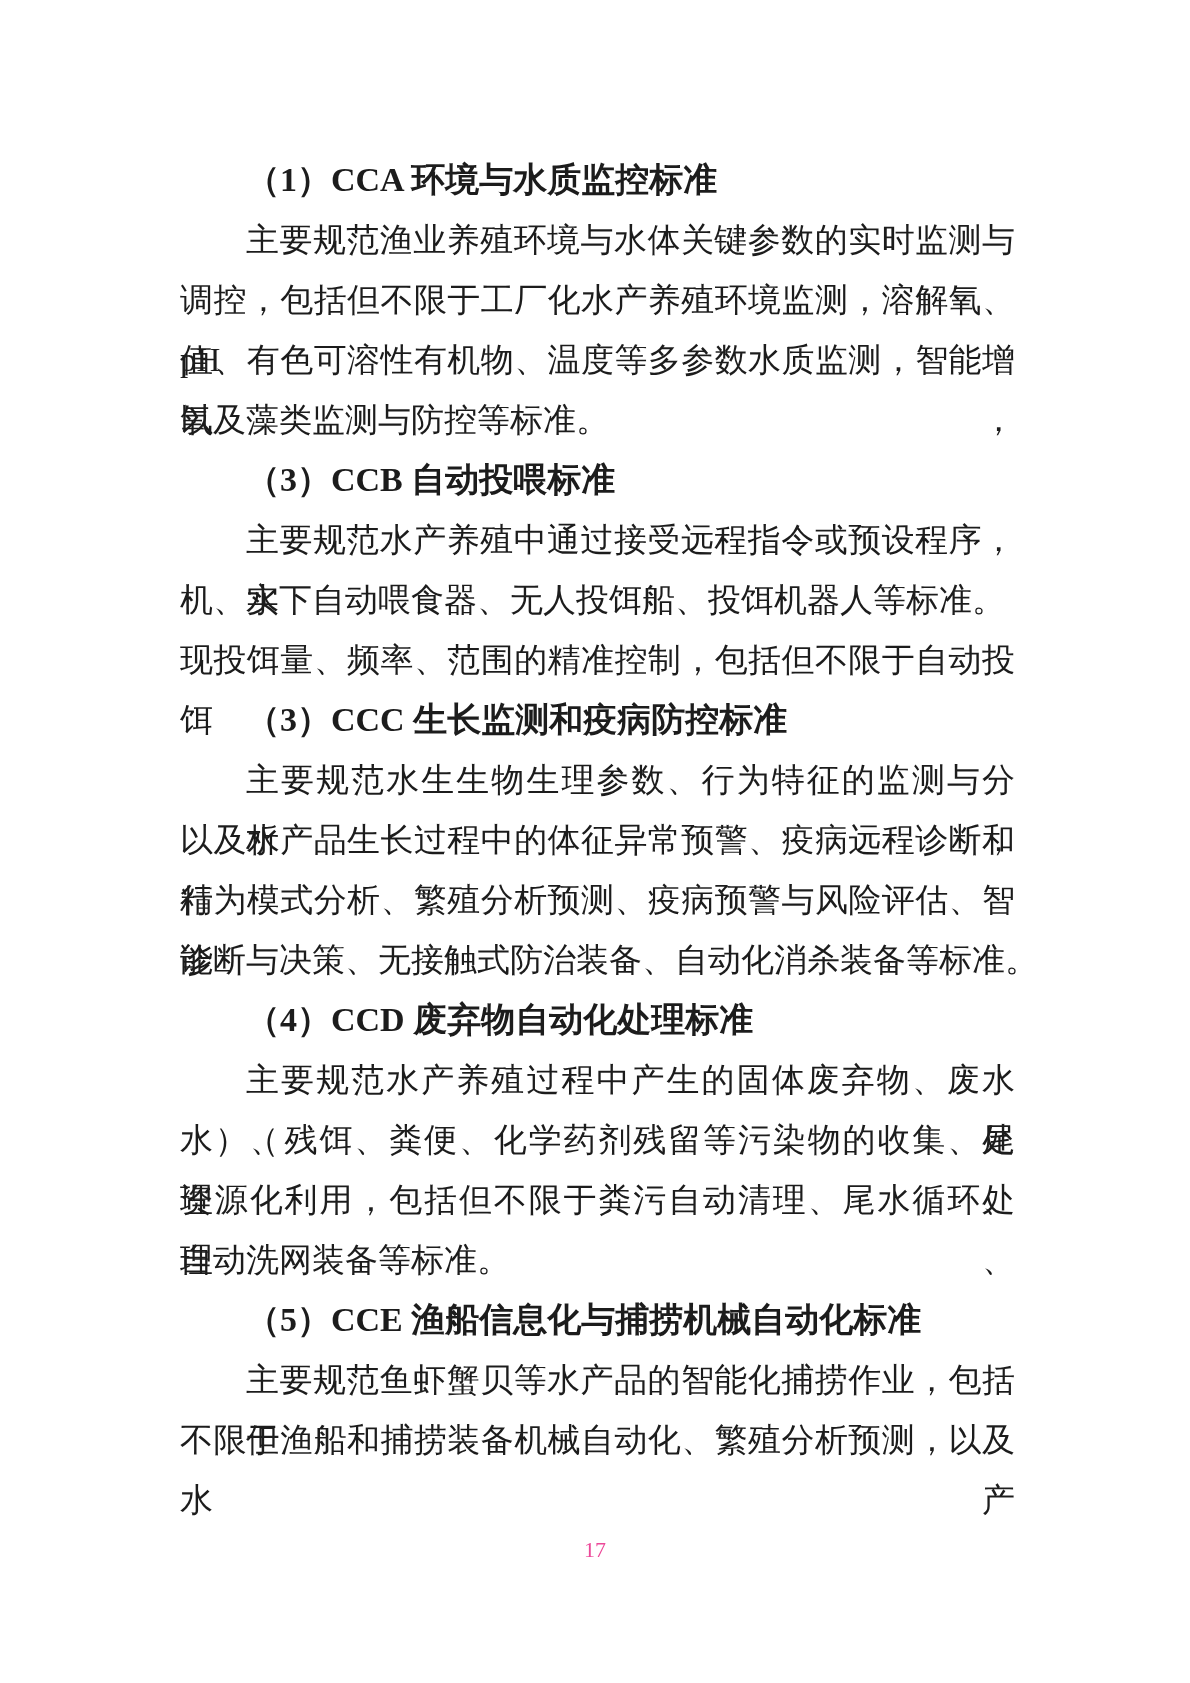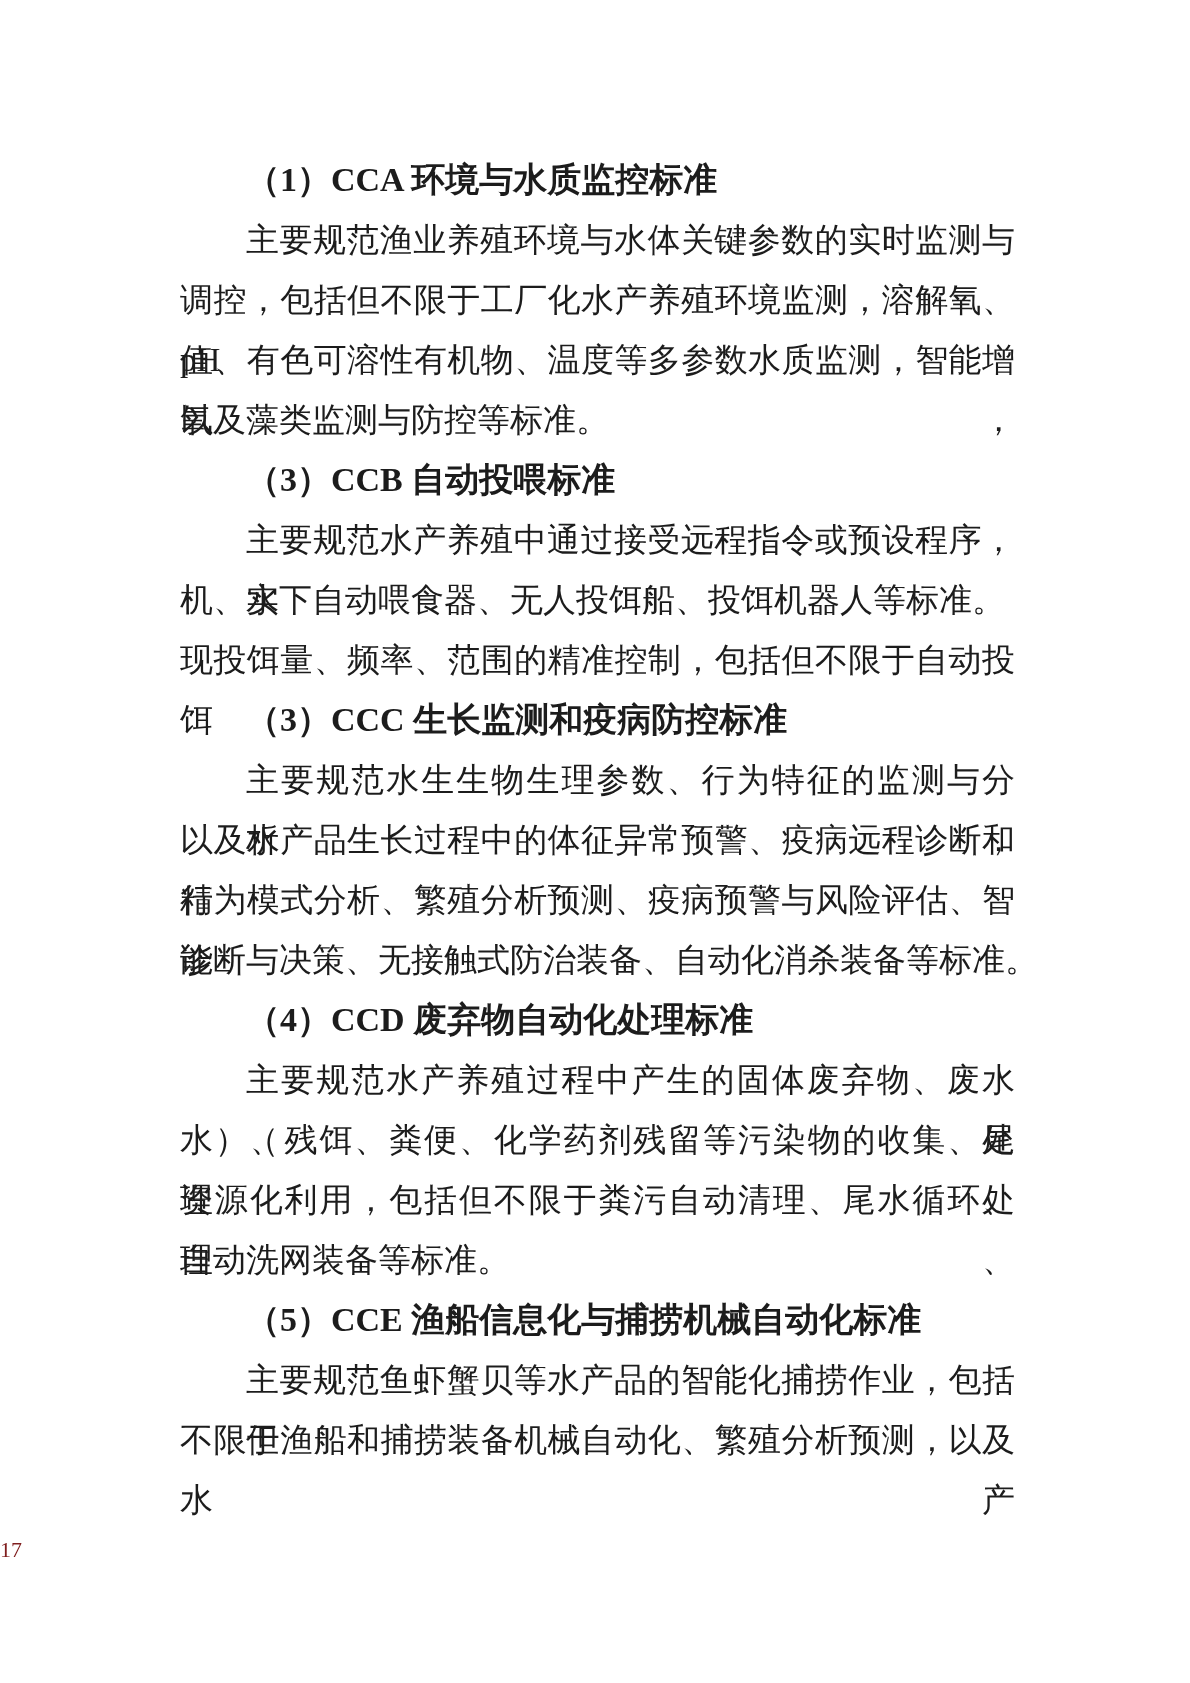--- a/index.html
+++ b/index.html
@@ -54,23 +54,24 @@
     padding-left: 66px;
     font-size: 34px;
     font-weight: bold;
     white-space: nowrap;
   }
   .page-number {
     position: absolute;
     top: 1532px;
     left: 0;
     width: 1190px;
+    text-align: center;
     font-size: 22px;
     line-height: 36px;
-    color: #7f1d1d;
+    color: #ec4899;
     font-family: "Liberation Serif", "DejaVu Serif", serif;
   }
 </style>
 </head>
 <body>
 
 <div class="page">
   <div class="content">
 
     <div class="section">

